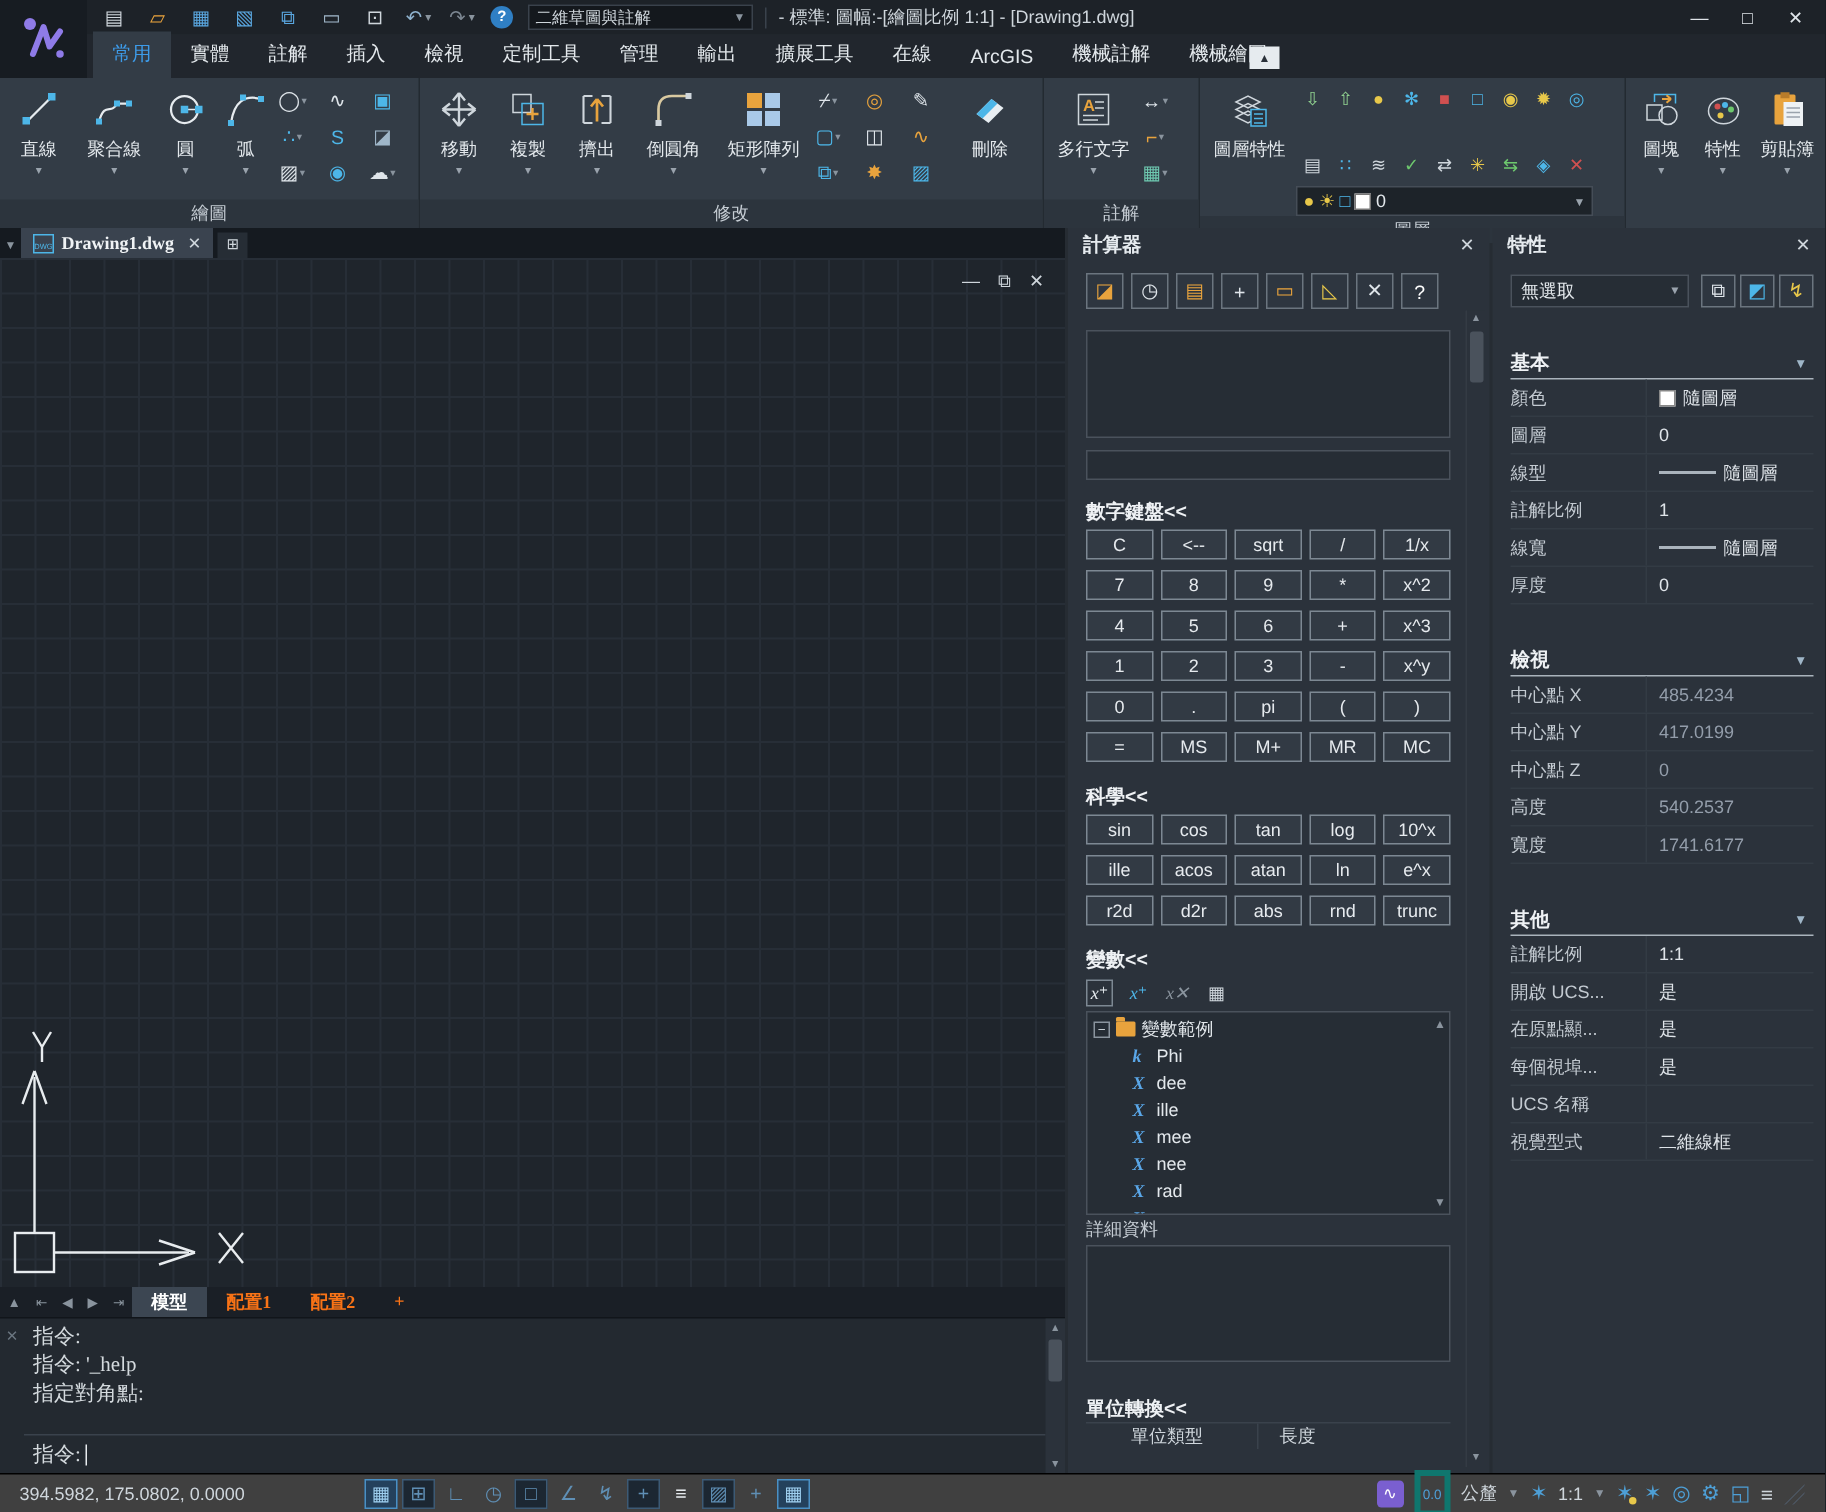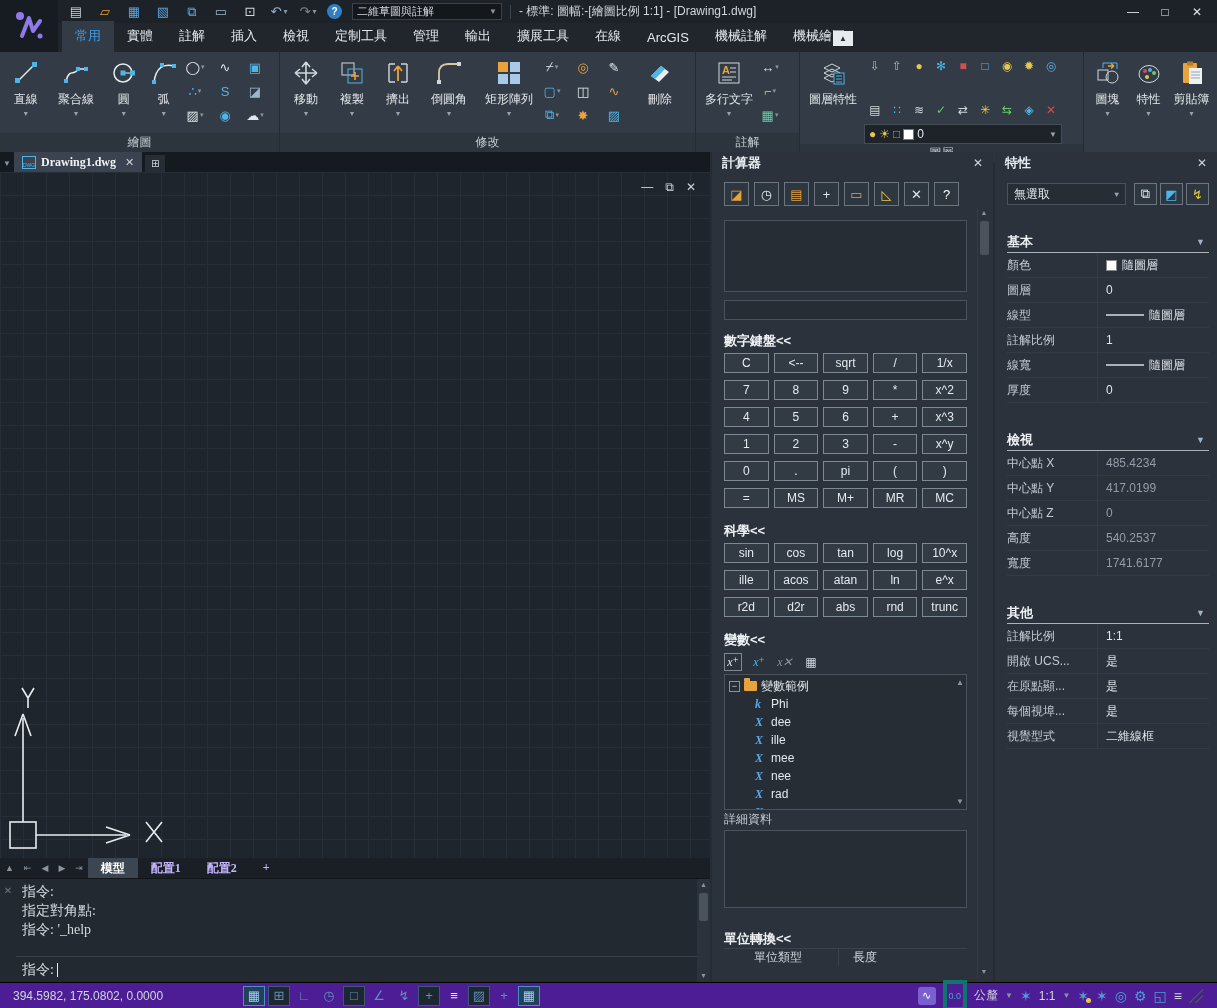--- a/index.html
+++ b/index.html
@@ -55,21 +55,21 @@
   .doctab-label { font-size:12px; font-weight:bold; color:#f0f3f5; font-family:"Liberation Serif","DejaVu Serif",serif; }
   .doctab-close { font-size:11px; color:#cfd6dc; margin-left:4px; }
   .newtab-btn { width:20px; height:17px; background:#262d35; color:#cfd6dc; font-size:10px; display:flex; align-items:center; justify-content:center; margin-left:3px; }
   #canvas { flex:1; position:relative; background:#1f252c;
     background-image:linear-gradient(#272e37 1px, transparent 1px), linear-gradient(90deg,#272e37 1px, transparent 1px);
     background-size:23px 23px; }
   .canvas-ctrl { position:absolute; top:8px; right:14px; display:flex; gap:12px; color:#cfd6dc; font-size:12px; }
   #ucs { position:absolute; left:6px; bottom:4px; }
   #layouttabs { height:20px; background:#1a1f26; display:flex; align-items:center; font-size:12px; }
   .lt-nav { color:#8a949e; font-size:9px; padding:0 5px; }
-  .ltab { padding:2px 13px; color:#c4b5fd; font-family:"Liberation Serif","DejaVu Serif",serif; font-weight:bold; }
+  .ltab { padding:2px 13px; color:#f97316; font-family:"Liberation Serif","DejaVu Serif",serif; font-weight:bold; }
   .ltab.active { background:#3c4652; color:#ffffff; }
   #cmdarea { height:104px; background:#232930; display:flex; border-top:1px solid #11151a; font-family:"Liberation Serif","DejaVu Serif",serif; }
   .cmd-close-col { width:16px; padding-top:6px; text-align:center; font-size:10px; color:#6b7680; }
   .cmd-main { flex:1; display:flex; flex-direction:column; }
   .cmd-history { flex:1; padding:3px 6px; font-size:14px; line-height:19px; color:#d4dade; }
   .cmd-prompt { height:26px; border-top:1px solid #3a424c; display:flex; align-items:center; padding:0 6px; font-size:14px; color:#d4dade; }
   .caret { display:inline-block; width:1px; height:14px; background:#e8ecef; margin-left:3px; }
   .vscroll { width:13px; background:#2b323b; display:flex; flex-direction:column; align-items:center; }
   .vscroll .sa { font-size:7px; color:#8a949e; line-height:12px; }
   .vscroll .thumb { width:9px; height:28px; background:#4a525c; border-radius:2px; margin:2px 0; }
@@ -128,21 +128,21 @@
   .plabel { width:90px; color:#c3cad1; white-space:nowrap; overflow:hidden; }
   .pval-cell { flex:1; border-left:1px solid #333b44; padding-left:8px; display:flex; align-items:center; gap:5px; height:100%; }
   .pval { color:#dfe4e9; }
   .prow.dim .pval { color:#939daa; }
   .pswatch { display:none; width:11px; height:11px; background:#ffffff; border:1px solid #888; }
   .prow.swatch .pswatch { display:inline-block; }
   .pline { display:none; width:38px; height:2px; background:#aab3bc; }
   .prow.linetype .pline { display:inline-block; }
 
   
-  #statusbar { position:absolute; left:0; top:982px; width:1217px; height:26px; background:#4c1d95; border-top:1px solid #000; display:flex; align-items:center; }
+  #statusbar { position:absolute; left:0; top:982px; width:1217px; height:26px; background:#404040; border-top:1px solid #000; display:flex; align-items:center; }
   .coords { font-size:12px; color:#cfd6dc; margin-left:13px; width:230px; }
   .st-icons { display:flex; gap:3px; align-items:center; }
   .st-icon { min-width:22px; height:20px; display:inline-flex; align-items:center; justify-content:center; font-size:13px; color:#5f8fb5; }
   .st-icon.boxed { border:1px solid #3c5a75; background:#1c2732; }
   .st-icon.on { background:#24415c; border:1px solid #4a90c4; color:#9fd0f0; }
   .st-right { margin-left:auto; display:flex; align-items:center; gap:7px; padding-right:14px; }
   .str-icon { display:inline-flex; align-items:center; justify-content:center; font-size:14px; color:#4d9fd6; }
   .str-label { font-size:12px; color:#cfd6dc; }
   .str-arr { font-size:8px; color:#8a949e; }
   .logo-badge { width:18px; height:18px; border-radius:3px; background:#7a5fd0; color:#fff; font-size:11px; display:flex; align-items:center; justify-content:center; }
@@ -540,22 +540,22 @@
           <div class="ltab">配置2</div>
 
           <div class="ltab">+</div>
         </div>
     </div>
     <div id="cmdarea">
       <div class="cmd-close-col">✕</div>
       <div class="cmd-main">
         <div class="cmd-history">
           <div>指令:</div>
+          <div>指令: '_help</div>
           <div>指定對角點:</div>
-          <div>指令: '_help</div>
         </div>
         <div class="cmd-prompt">
           <span>指令:</span>
             <span class="caret"></span>
         </div>
       </div>
       <div class="vscroll">
         <span class="sa">▲</span>
         <span class="thumb"></span>
         <span class="track"></span>
@@ -918,20 +918,26 @@
               </span>
             </div>
 
             <div class="prow">
               <span class="plabel">每個視埠...</span>
               <span class="pval-cell">
                 <span class="pval">是</span>
               </span>
             </div>
 
+            <div class="prow">
+              <span class="plabel">UCS 名稱</span>
+              <span class="pval-cell">
+                <span class="pval"></span>
+              </span>
+            </div>
 
             <div class="prow">
               <span class="plabel">視覺型式</span>
               <span class="pval-cell">
                 <span class="pval">二維線框</span>
               </span>
             </div>
           </div>
       </div>
     </div>

